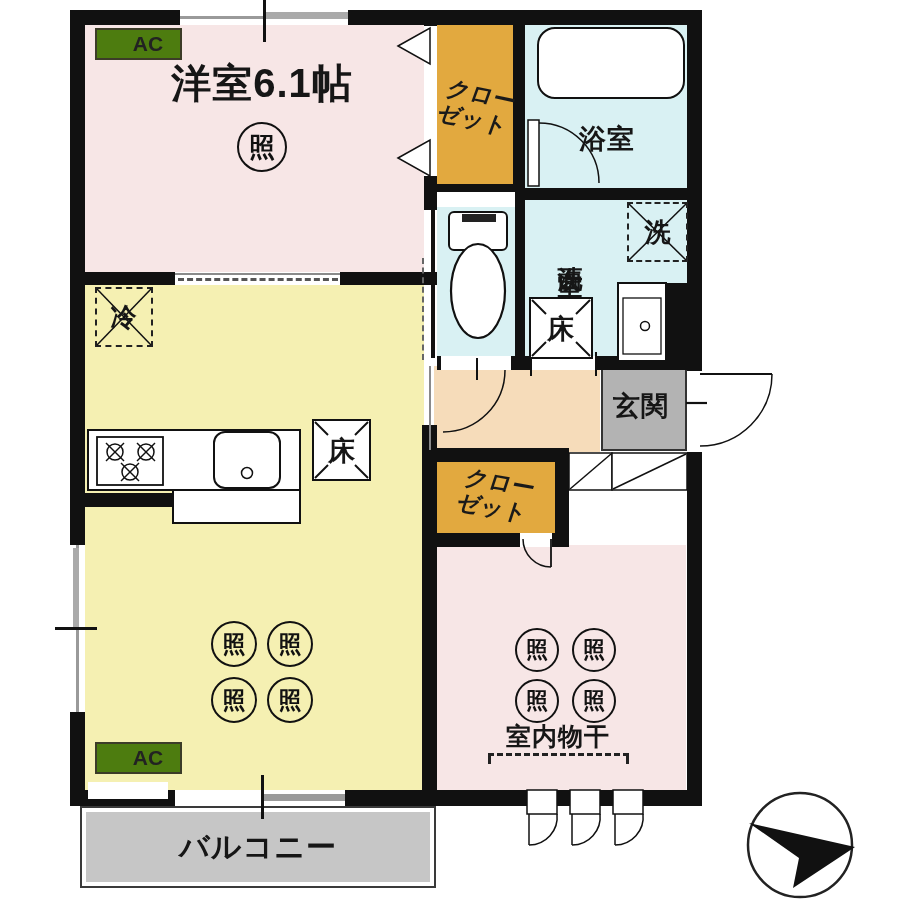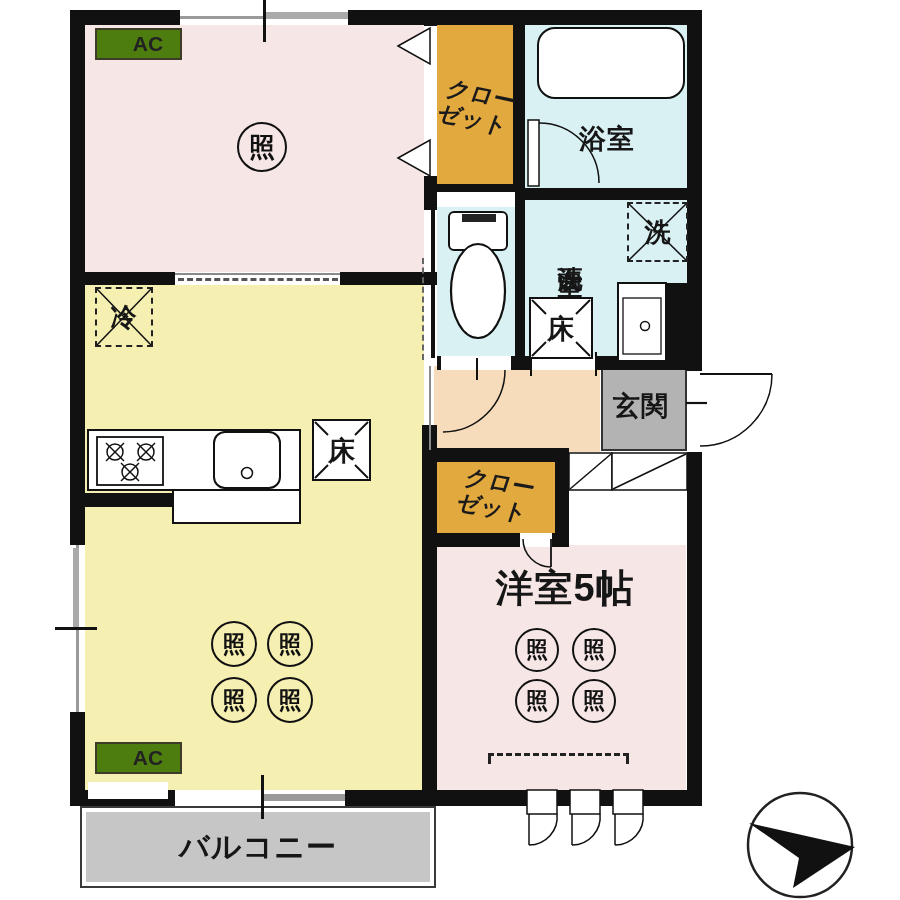--- a/index.html
+++ b/index.html
@@ -190,25 +190,26 @@
     </g>
   </svg>
 
   <div class="acbox" style="left:95px;top:28px;width:64px;height:28px;">
     <span>AC</span>
   </div>
   <div class="acbox" style="left:95px;top:742px;width:64px;height:28px;">
     <span>AC</span>
   </div>
 
-  <div class="lbl name" style="left:565px;top:588px;font-size:38px;">洋室5帖</div>
+  <div class="lbl name" style="left:262px;top:83px;font-size:40px;">洋室6.1帖</div>
   <div class="lbl name" style="left:607px;top:139px;font-size:27px;">浴室</div>
   <div class="lbl name" style="left:571px;top:250px;font-size:25px;writing-mode:vertical-rl;letter-spacing:3px;">洗面室</div>
   <div class="lbl name" style="left:641px;top:406px;font-size:27px;">玄関</div>
   <div class="lbl name" style="left:258px;top:847px;font-size:30px;">バルコニー</div>
+  <div class="lbl name" style="left:558px;top:736px;font-size:25px;">室内物干</div>
   <div class="lbl name" style="left:124px;top:317px;font-size:26px;">冷</div>
   <div class="lbl name" style="left:658px;top:232px;font-size:26px;">洗</div>
   <div class="lbl name" style="left:342px;top:451px;font-size:27px;">床</div>
   <div class="lbl name" style="left:561px;top:329px;font-size:27px;">床</div>
 
   <div class="closet-lbl" style="left:436px;top:82px;width:82px;font-size:23px;transform:rotate(12deg) skewX(-8deg);">
     <span>クロー</span><br>
     <span>ゼット</span>
   </div>
   <div class="closet-lbl" style="left:446px;top:470px;width:100px;font-size:23px;transform:rotate(10deg) skewX(-8deg);">

